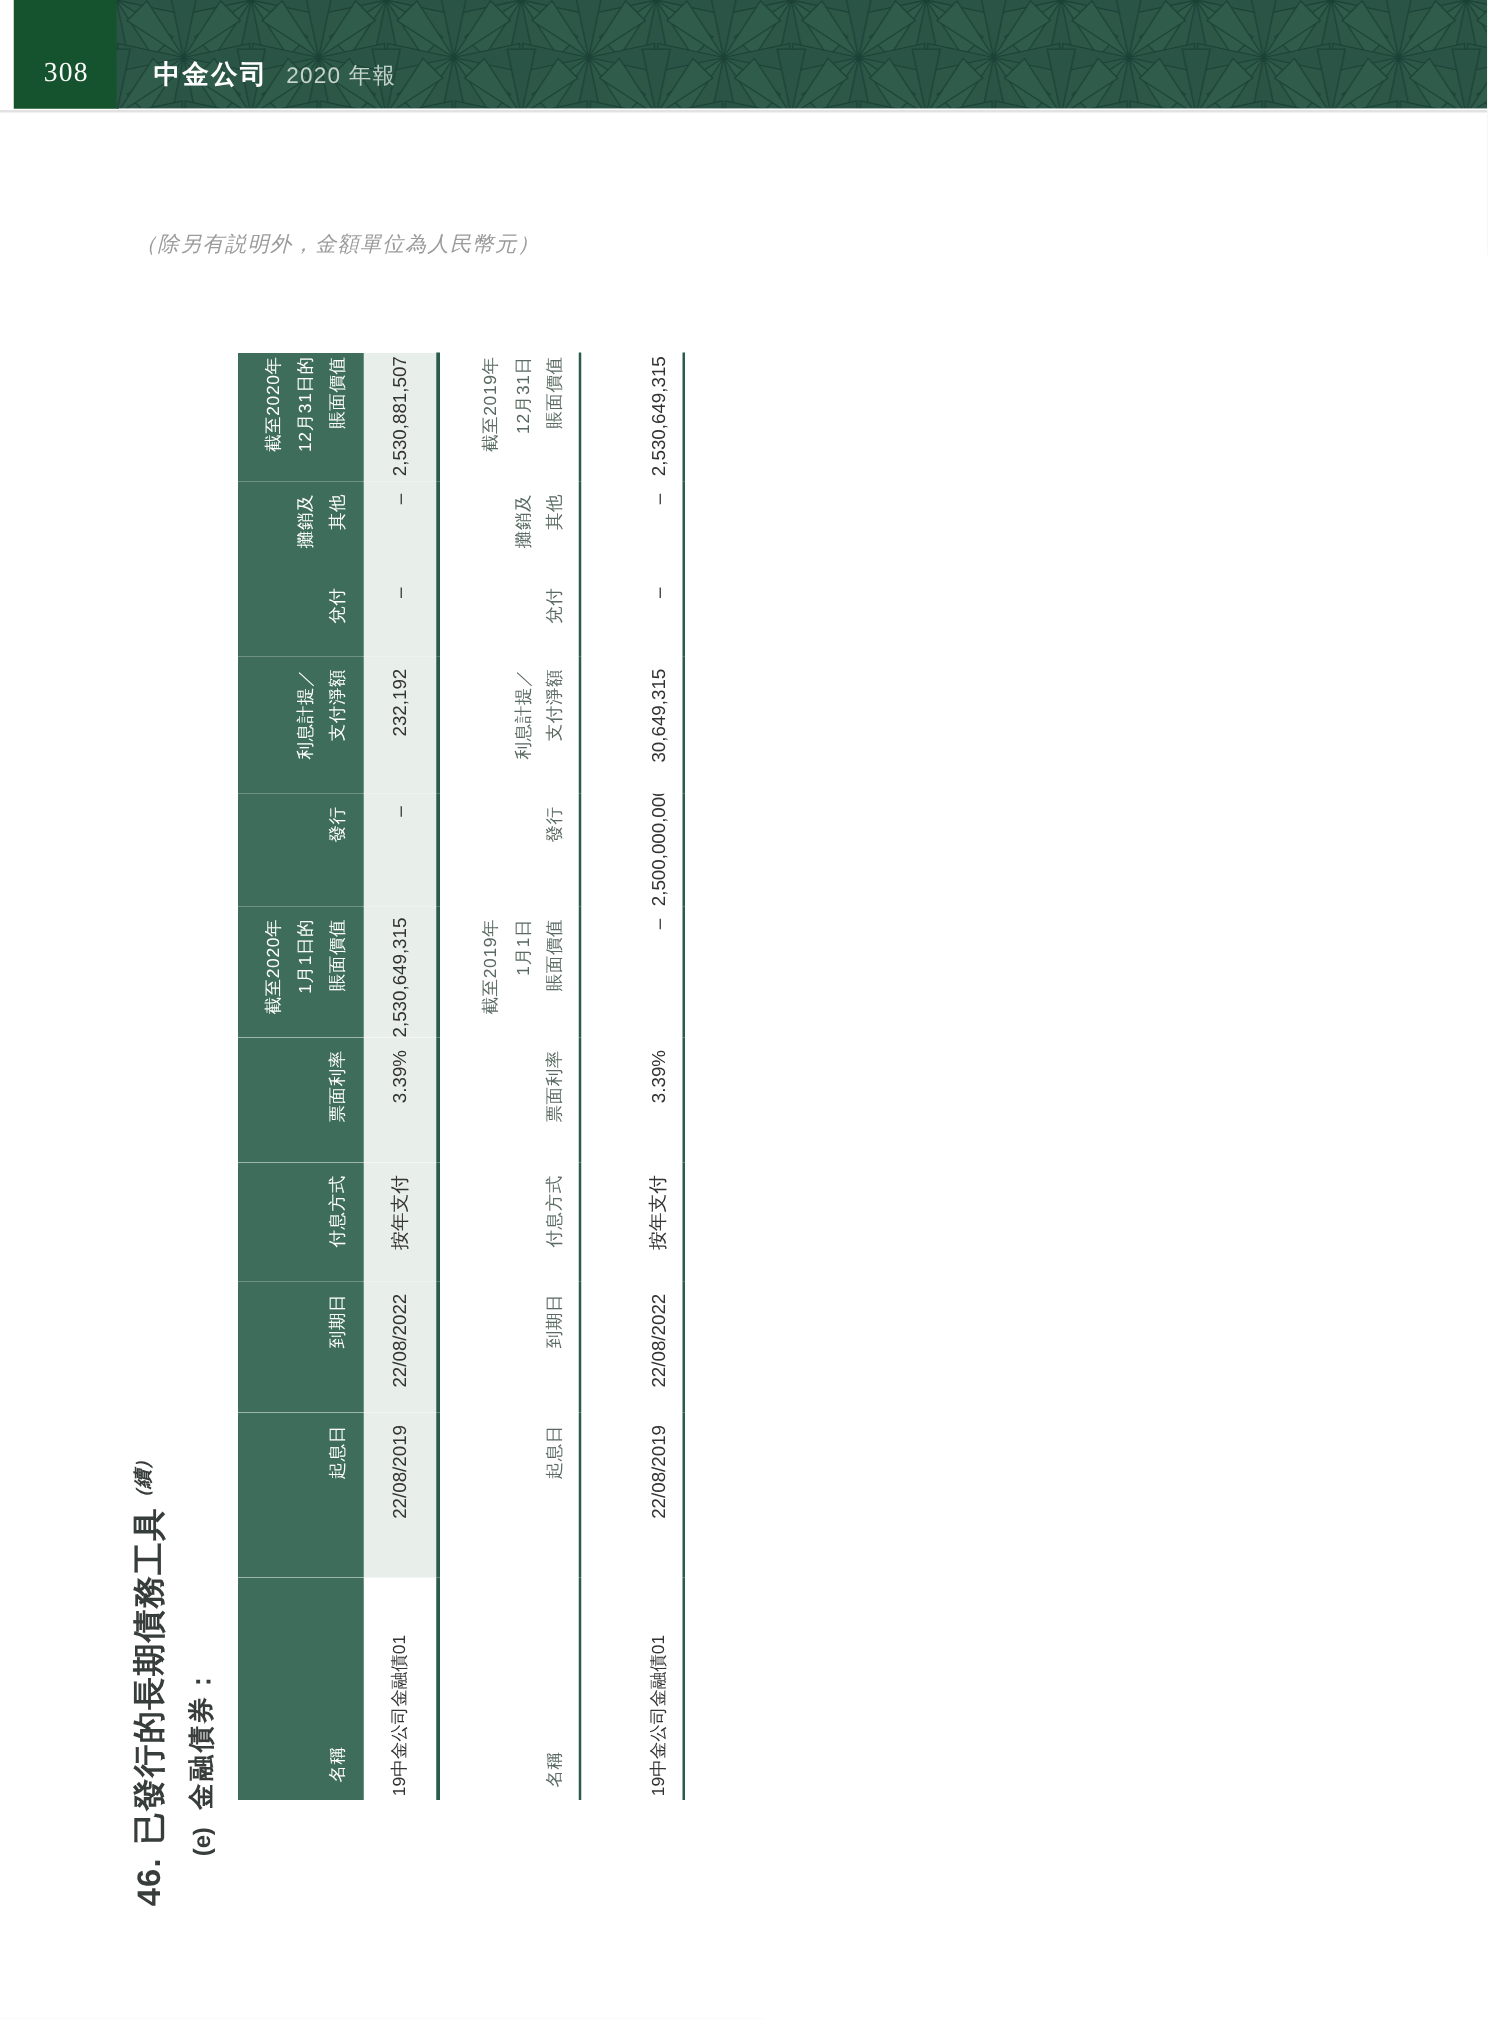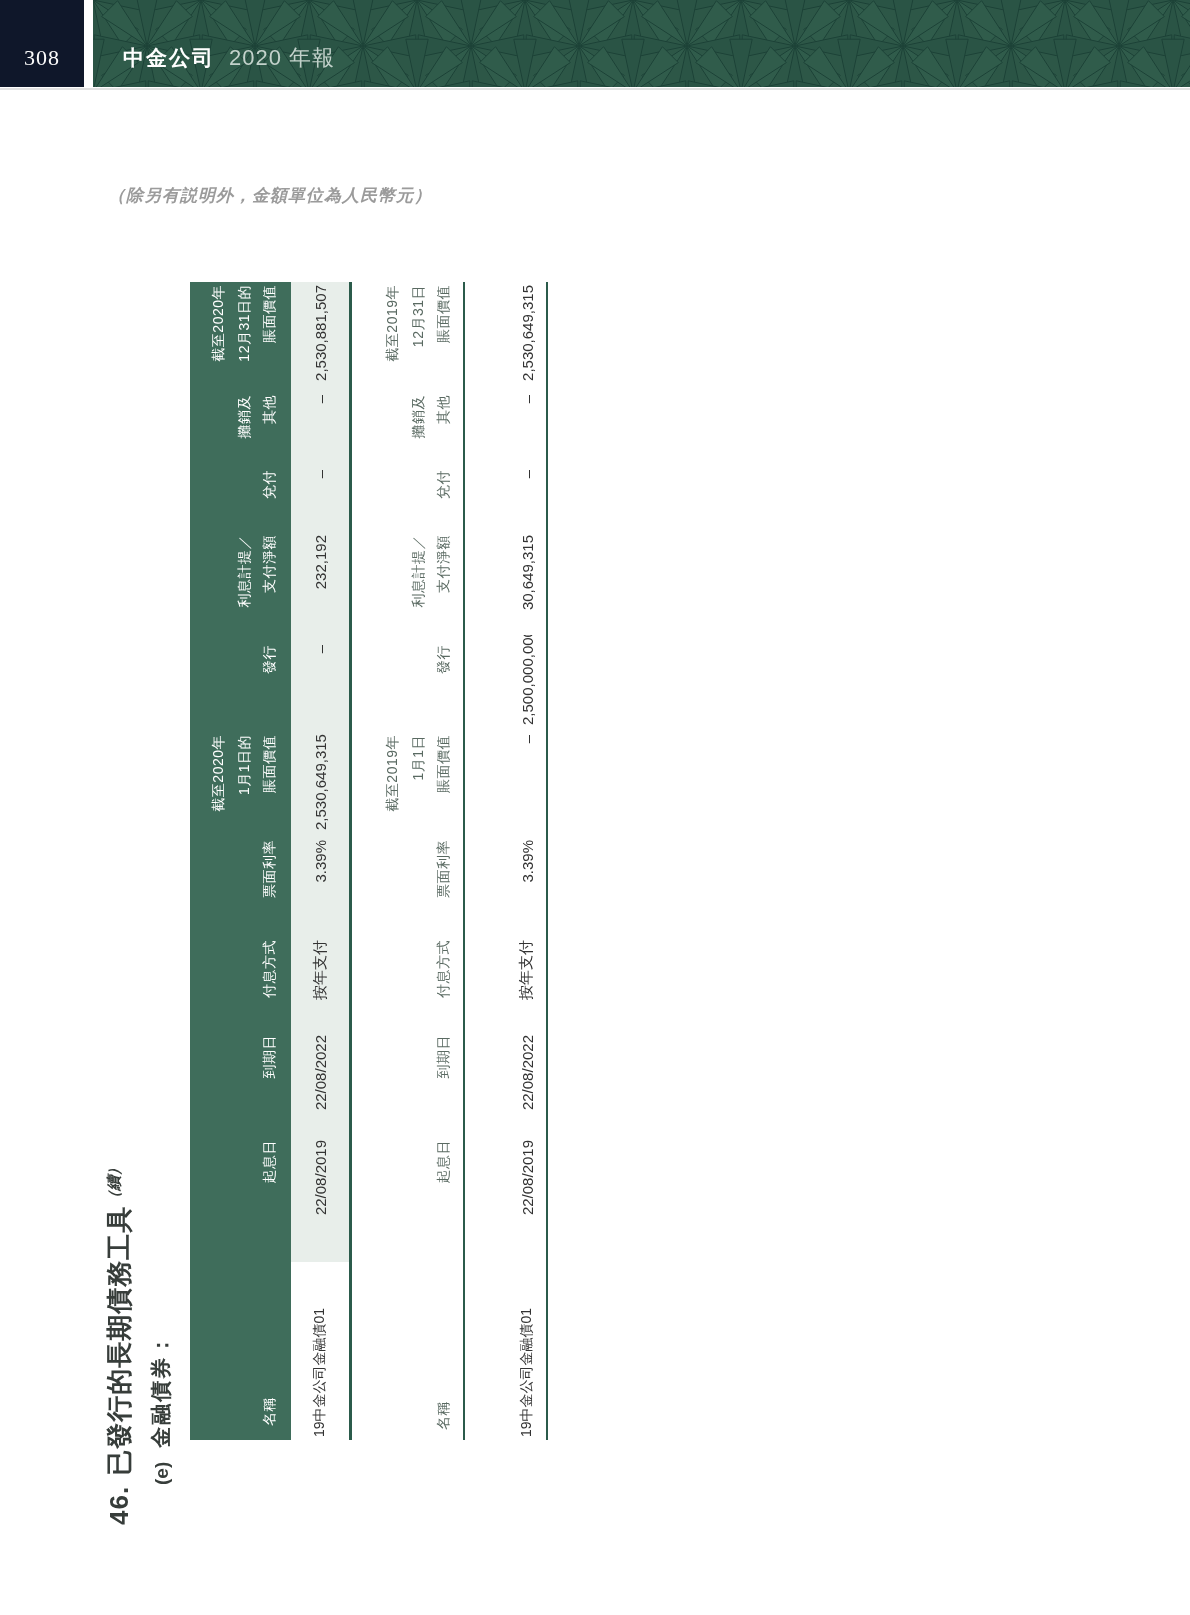--- a/index.html
+++ b/index.html
@@ -3,49 +3,49 @@
 <meta charset="utf-8">
 <style>
   html,body{margin:0;padding:0;background:#f2f2f2;}
   .page{
     position:relative; width:1190px; height:1615px; margin:0 auto;
     background:#ffffff; overflow:hidden;
     font-family:"Liberation Sans", sans-serif;
   }
   
   .pagenum-box{
-    position:absolute; left:0; top:0; width:84px; height:87px;
-    background:#0f172a; display:flex; justify-content:center; align-items:flex-end;
+    position:absolute; left:11px; top:0; width:84px; height:87px;
+    background:#14532d; display:flex; justify-content:center; align-items:flex-end;
     padding-bottom:16px; box-sizing:border-box;
   }
   .pagenum-box span{
     font-family:"Liberation Serif", serif; font-size:22px; color:#fbfbfb; letter-spacing:1px;
   }
   .banner{
     position:absolute; left:93px; top:0; width:1097px; height:87px; overflow:hidden;
   }
   .banner svg{position:absolute; left:0; top:0;}
   .banner-text{
     position:absolute; left:30px; bottom:14px; white-space:nowrap;
   }
   .banner-co{font-size:21px; font-weight:bold; color:#ffffff; letter-spacing:2px;}
-  .banner-yr{font-size:22px; color:#c3d2cb; letter-spacing:1px; margin-left:14px;}
+  .banner-yr{font-size:18px; color:#c3d2cb; letter-spacing:1px; margin-left:14px;}
   .header-rule{
     position:absolute; left:0; top:88px; width:1190px; height:2px; background:#e2e2e2;
   }
   
   .doc-title{
     position:absolute; left:110px; top:100px; margin:0;
     font-family:"Liberation Serif", serif; font-weight:400;
     font-size:36px; color:#4a4a4a; letter-spacing:3px;
   }
   .doc-subtitle{
     position:absolute; left:108px; top:184px; margin:0;
     font-family:"Liberation Serif", serif; font-style:italic;
-    font-size:17px; color:#9b9b9b; letter-spacing:1px;font-weight:bold;
+    font-size:17px; color:#9b9b9b; letter-spacing:1px;
   }
   
   .rotated-wrap{
     position:absolute; left:100px; top:1540px;
     width:1265px; height:432px;
     transform:rotate(-90deg); transform-origin:0 0;
   }
   .note-heading{
     position:absolute; left:15px; top:2px; white-space:nowrap;
     font-weight:bold; color:#373d3a; font-size:26px; letter-spacing:1px;

